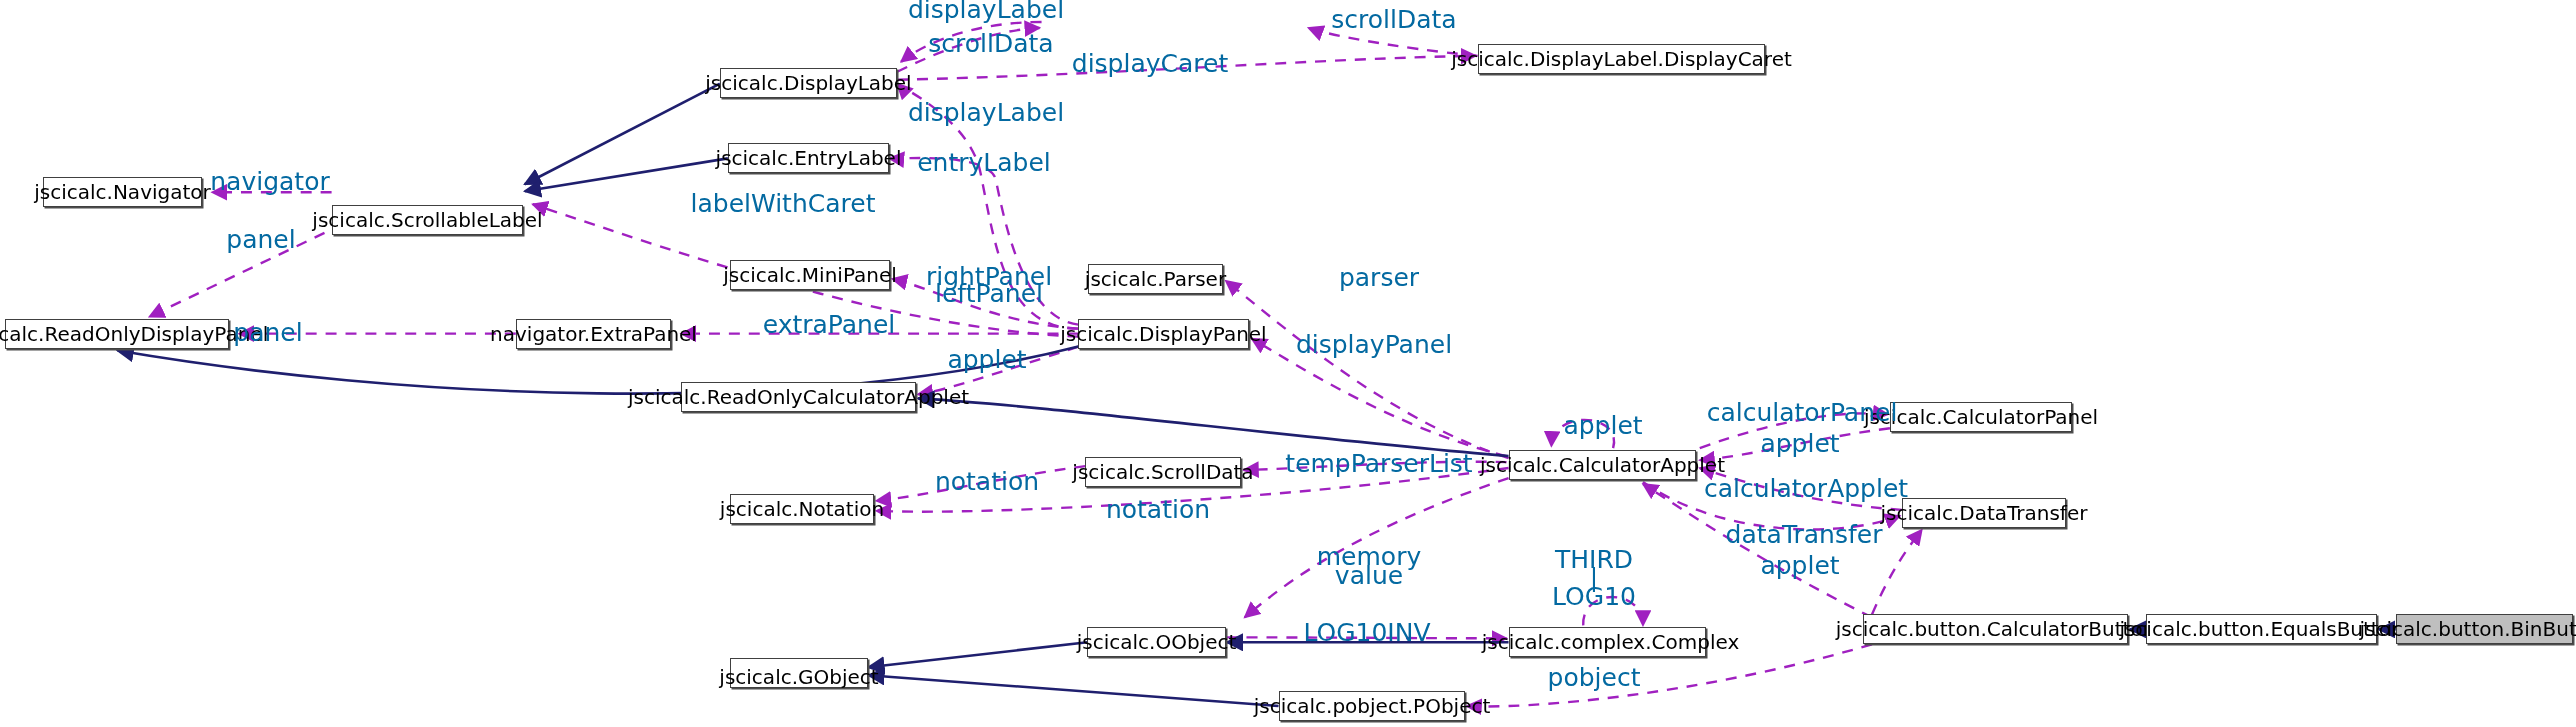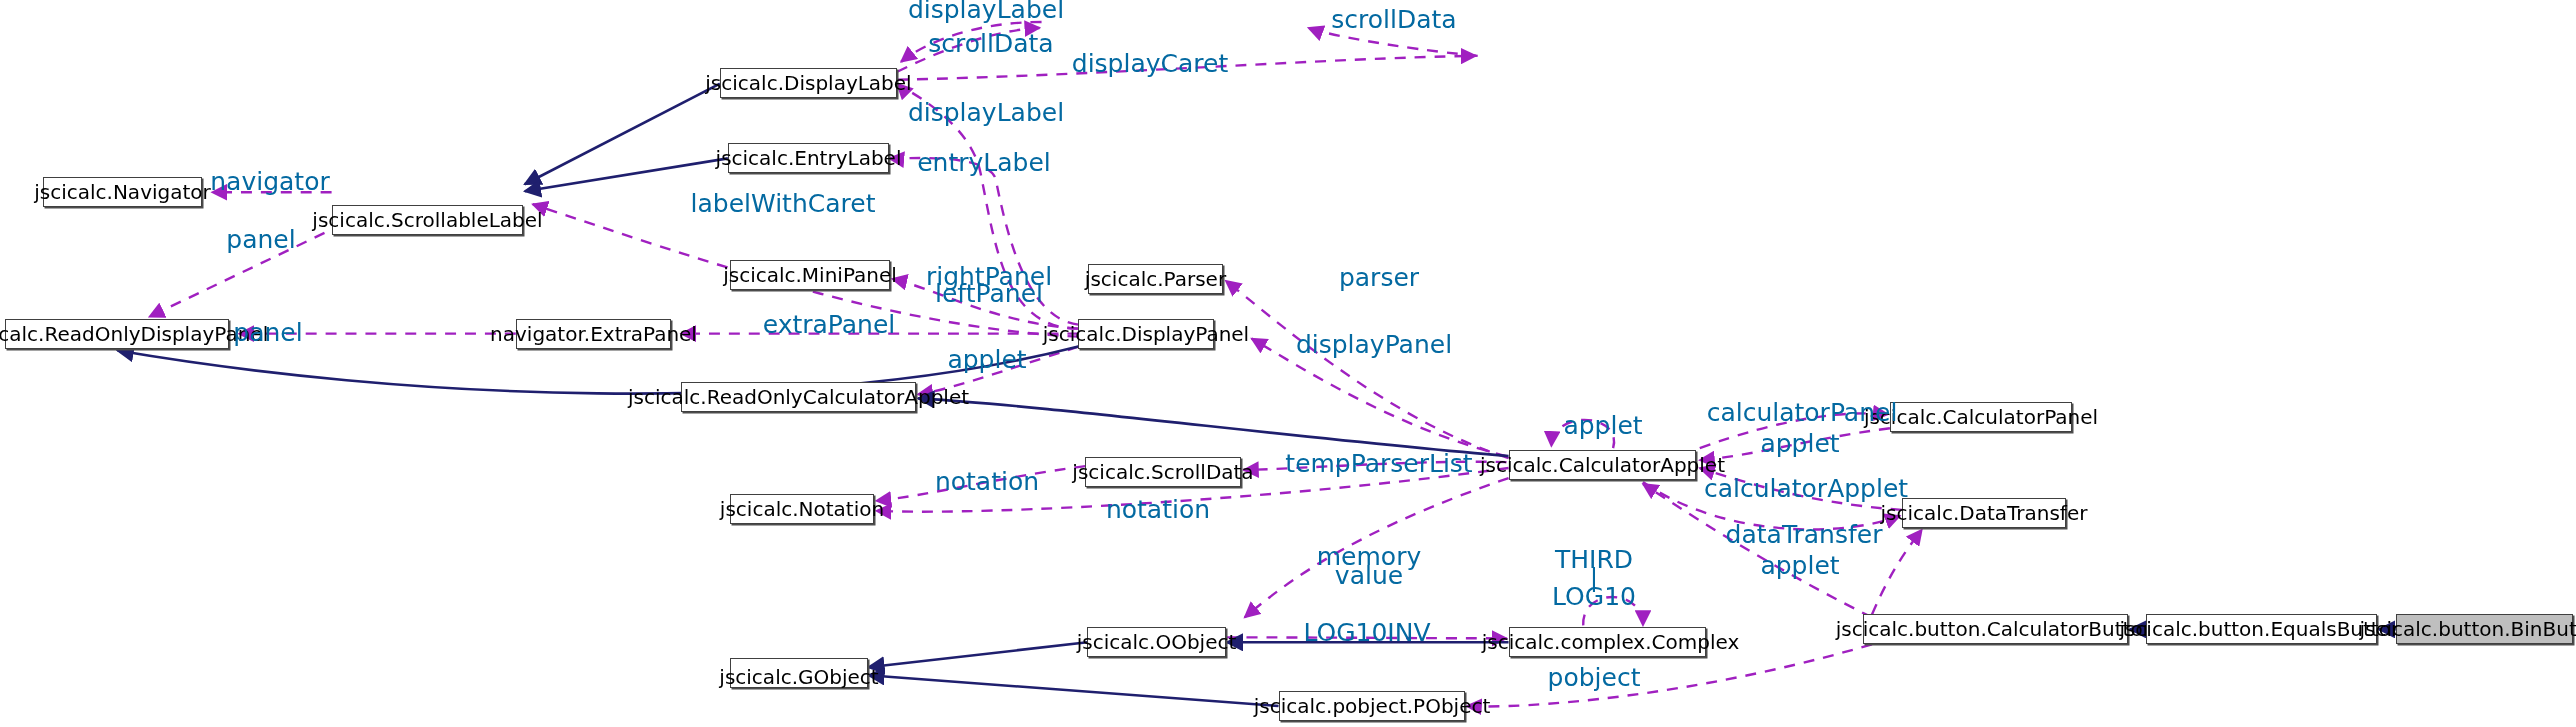--- a/index.html
+++ b/index.html
@@ -156,33 +156,36 @@
     </div>
   <div class="node-box" style="left:332px;top:177px;width:191px;height:30px;margin-top:28px;">
       <span>jscicalc.ScrollableLabel</span>
     </div>
   <div class="node-box" style="left:720px;top:68px;width:177px;height:30px;">
       <span>jscicalc.DisplayLabel</span>
     </div>
   <div class="node-box" style="left:728px;top:143px;width:161px;height:30px;">
       <span>jscicalc.EntryLabel</span>
     </div>
+  <div class="node-box" style="left:1478px;top:44px;width:287px;height:30px;">
+      <span>jscicalc.DisplayLabel.DisplayCaret</span>
+    </div>
   <div class="node-box" style="left:730px;top:260px;width:160px;height:30px;">
       <span>jscicalc.MiniPanel</span>
     </div>
   <div class="node-box" style="left:1088px;top:264px;width:135px;height:30px;">
       <span>jscicalc.Parser</span>
     </div>
   <div class="node-box" style="left:5px;top:319px;width:224px;height:30px;">
       <span>jscicalc.ReadOnlyDisplayPanel</span>
     </div>
   <div class="node-box" style="left:516px;top:319px;width:155px;height:30px;">
       <span>navigator.ExtraPanel</span>
     </div>
-  <div class="node-box" style="left:1078px;top:319px;width:136px;height:30px;">
+  <div class="node-box" style="left:1078px;top:319px;width:171px;height:30px;">
       <span>jscicalc.DisplayPanel</span>
     </div>
   <div class="node-box" style="left:681px;top:382px;width:235px;height:30px;">
       <span>jscicalc.ReadOnlyCalculatorApplet</span>
     </div>
   <div class="node-box" style="left:1085px;top:457px;width:156px;height:30px;">
       <span>jscicalc.ScrollData</span>
     </div>
   <div class="node-box" style="left:1509px;top:450px;width:187px;height:30px;">
       <span>jscicalc.CalculatorApplet</span>

